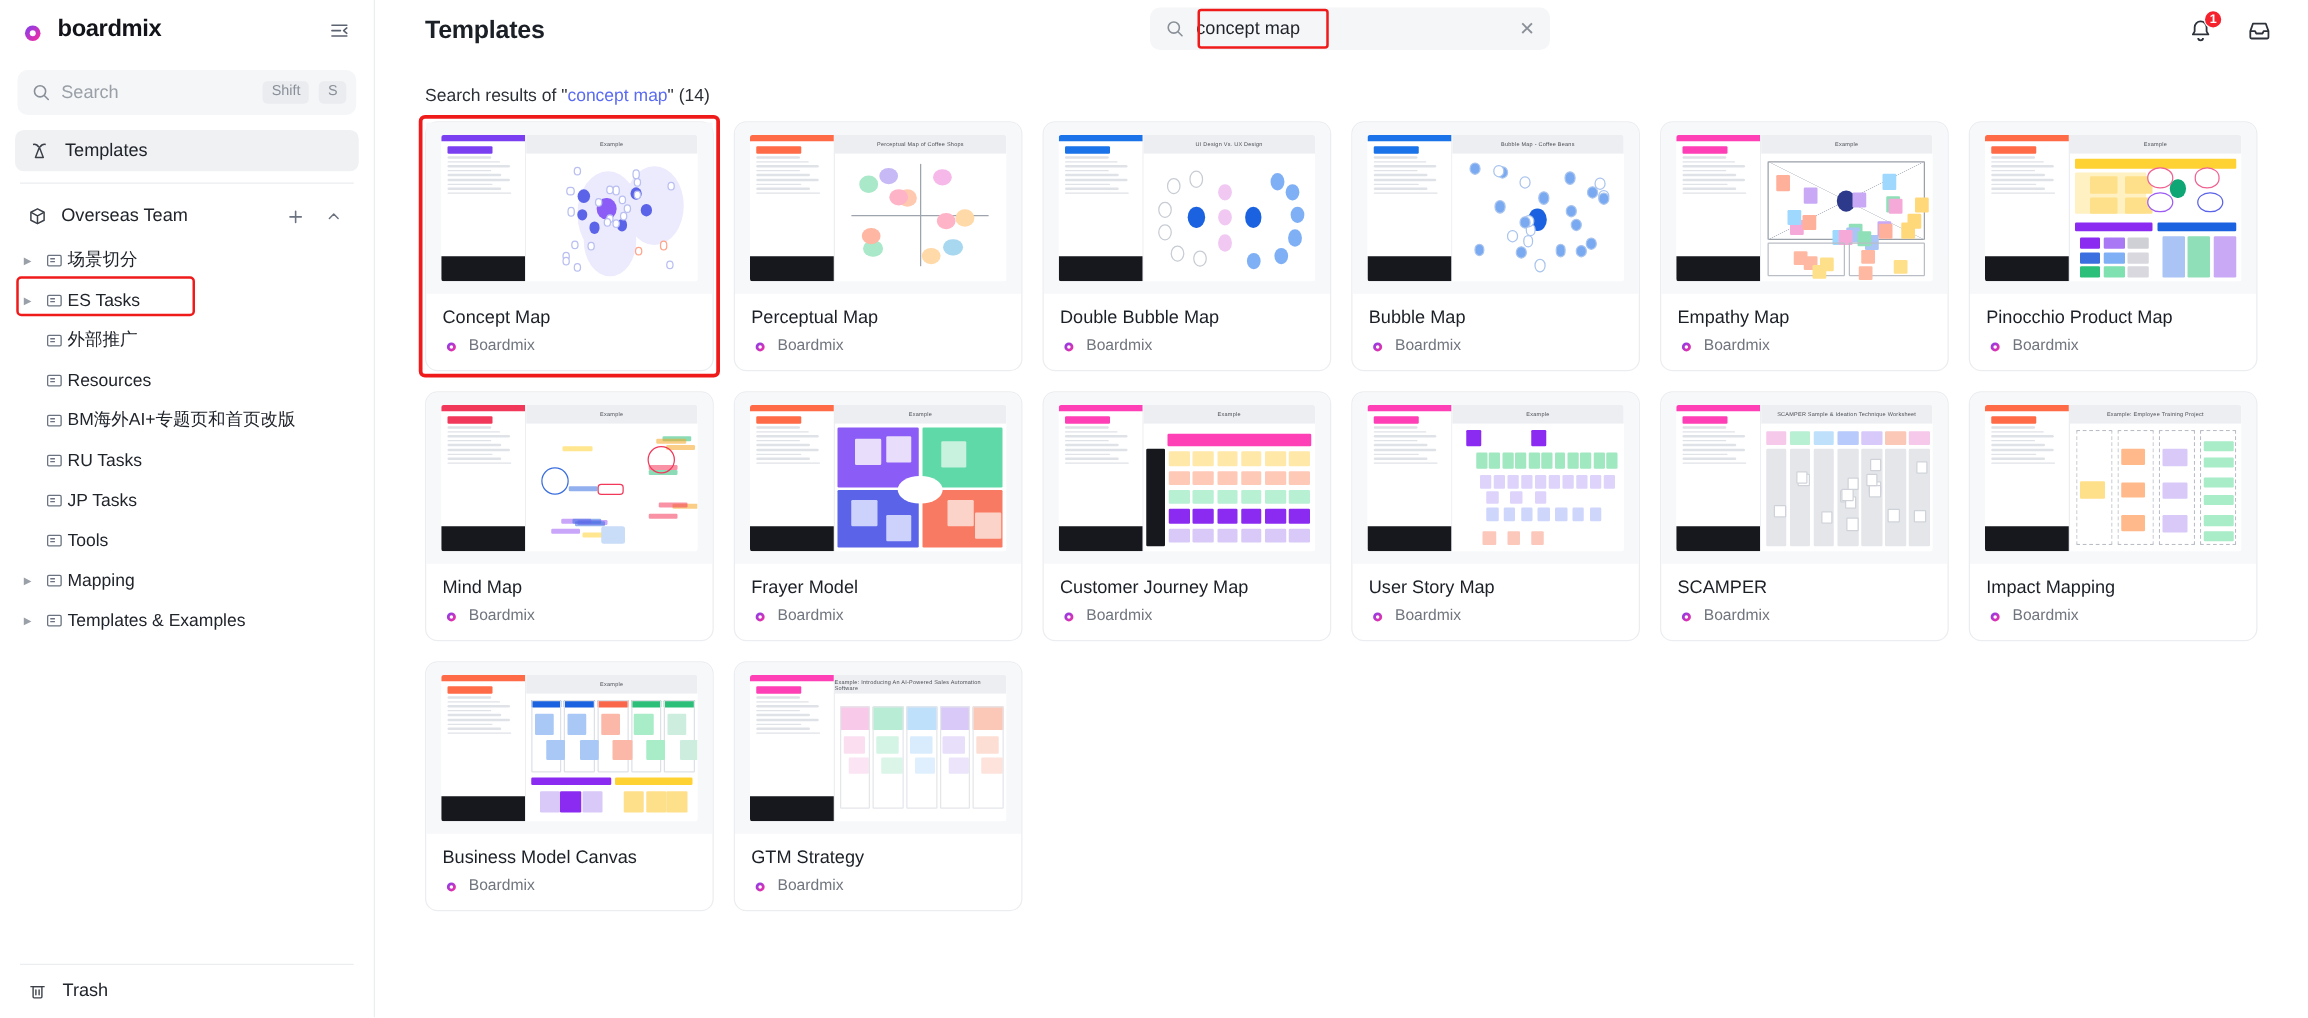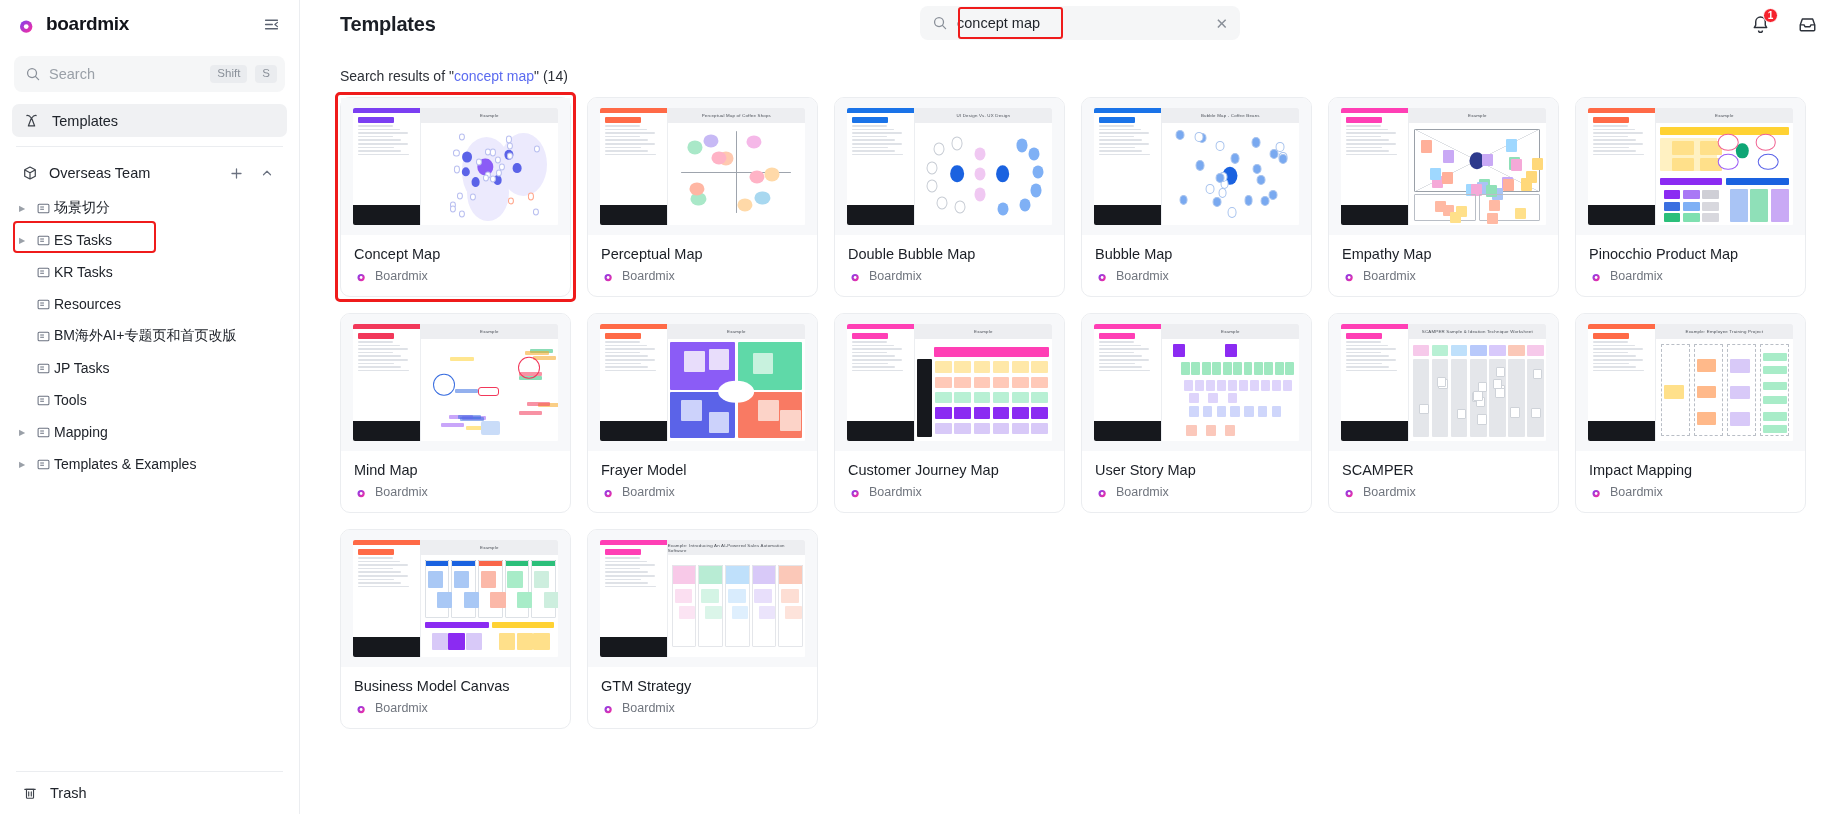--- a/index.html
+++ b/index.html
@@ -279,41 +279,51 @@
         <span class="tree-label">ES Tasks</span>
       </div>
       <div class="tree-item">
         <span class="tw"></span>
         <span class="fico">
           <svg width="15" height="15" viewBox="0 0 20 20" fill="none" stroke="currentColor" stroke-width="1.4">
               <rect x="2.8" y="4.4" width="14.4" height="11.2" rx="1.4"></rect>
               <path d="M5.6 8h5M5.6 11h5"></path>
             </svg>
         </span>
-        <span class="tree-label">KR Tasks</span>
+        <span class="tree-label">外部推广</span>
       </div>
       <div class="tree-item">
         <span class="tw"></span>
         <span class="fico">
           <svg width="15" height="15" viewBox="0 0 20 20" fill="none" stroke="currentColor" stroke-width="1.4">
               <rect x="2.8" y="4.4" width="14.4" height="11.2" rx="1.4"></rect>
               <path d="M5.6 8h5M5.6 11h5"></path>
             </svg>
         </span>
         <span class="tree-label">Resources</span>
       </div>
       <div class="tree-item">
         <span class="tw"></span>
         <span class="fico">
           <svg width="15" height="15" viewBox="0 0 20 20" fill="none" stroke="currentColor" stroke-width="1.4">
               <rect x="2.8" y="4.4" width="14.4" height="11.2" rx="1.4"></rect>
               <path d="M5.6 8h5M5.6 11h5"></path>
             </svg>
         </span>
         <span class="tree-label">BM海外AI+专题页和首页改版</span>
+      </div>
+      <div class="tree-item">
+        <span class="tw"></span>
+        <span class="fico">
+          <svg width="15" height="15" viewBox="0 0 20 20" fill="none" stroke="currentColor" stroke-width="1.4">
+              <rect x="2.8" y="4.4" width="14.4" height="11.2" rx="1.4"></rect>
+              <path d="M5.6 8h5M5.6 11h5"></path>
+            </svg>
+        </span>
+        <span class="tree-label">RU Tasks</span>
       </div>
       <div class="tree-item">
         <span class="tw"></span>
         <span class="fico">
           <svg width="15" height="15" viewBox="0 0 20 20" fill="none" stroke="currentColor" stroke-width="1.4">
               <rect x="2.8" y="4.4" width="14.4" height="11.2" rx="1.4"></rect>
               <path d="M5.6 8h5M5.6 11h5"></path>
             </svg>
         </span>
         <span class="tree-label">JP Tasks</span>

